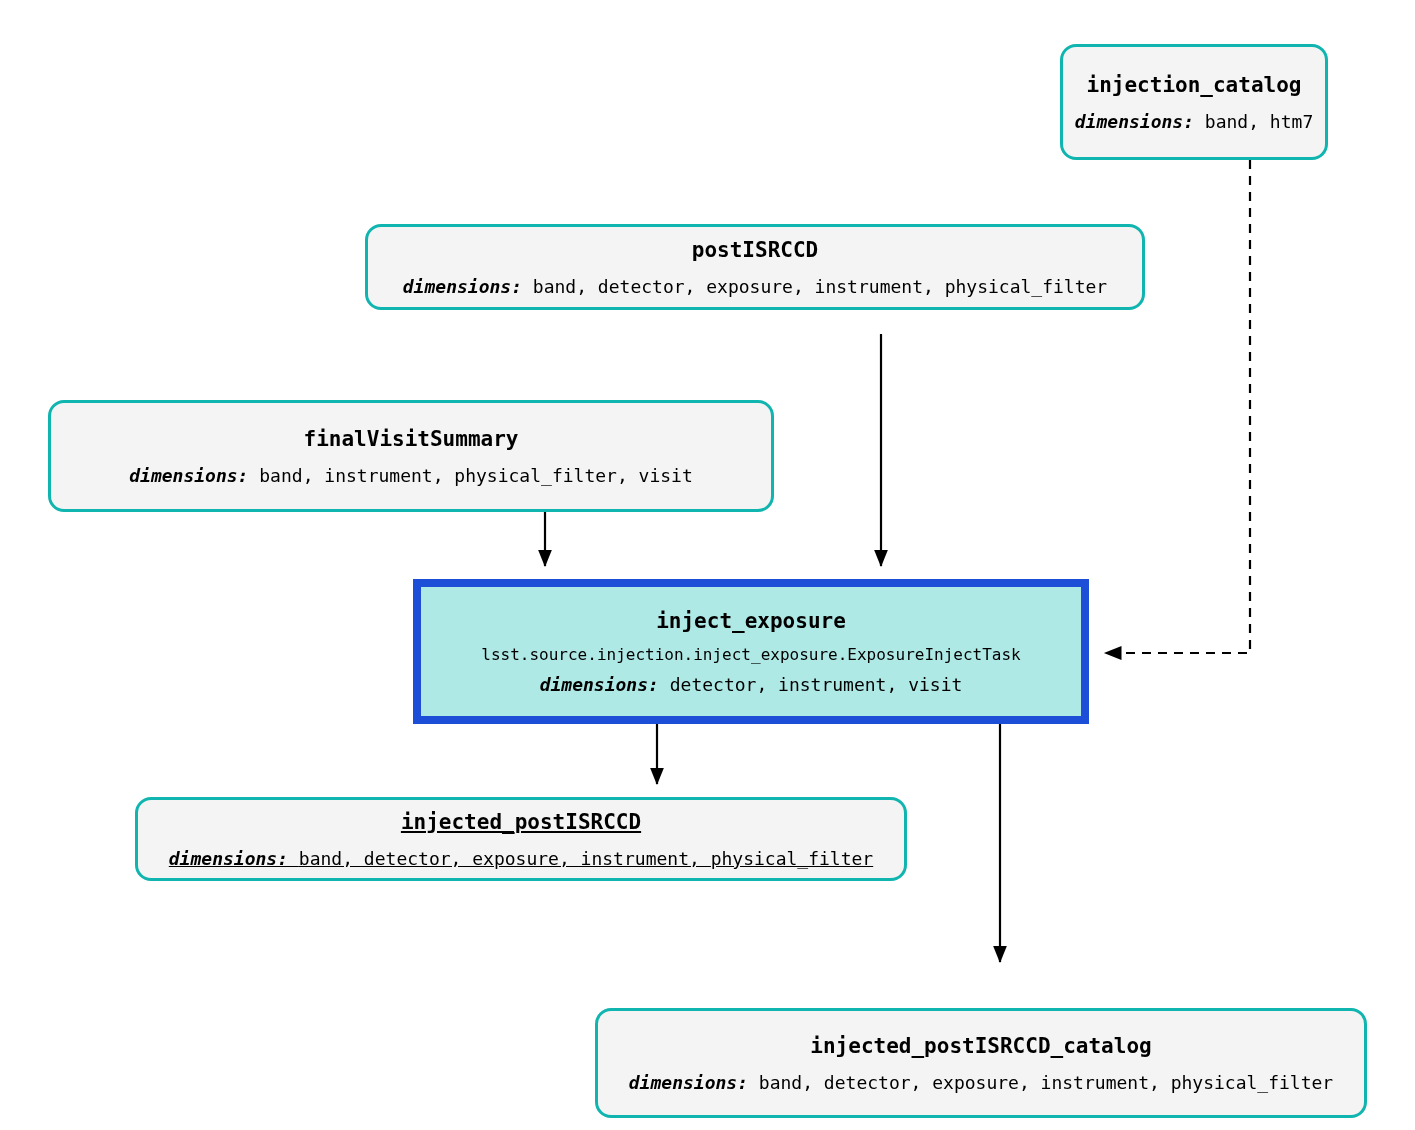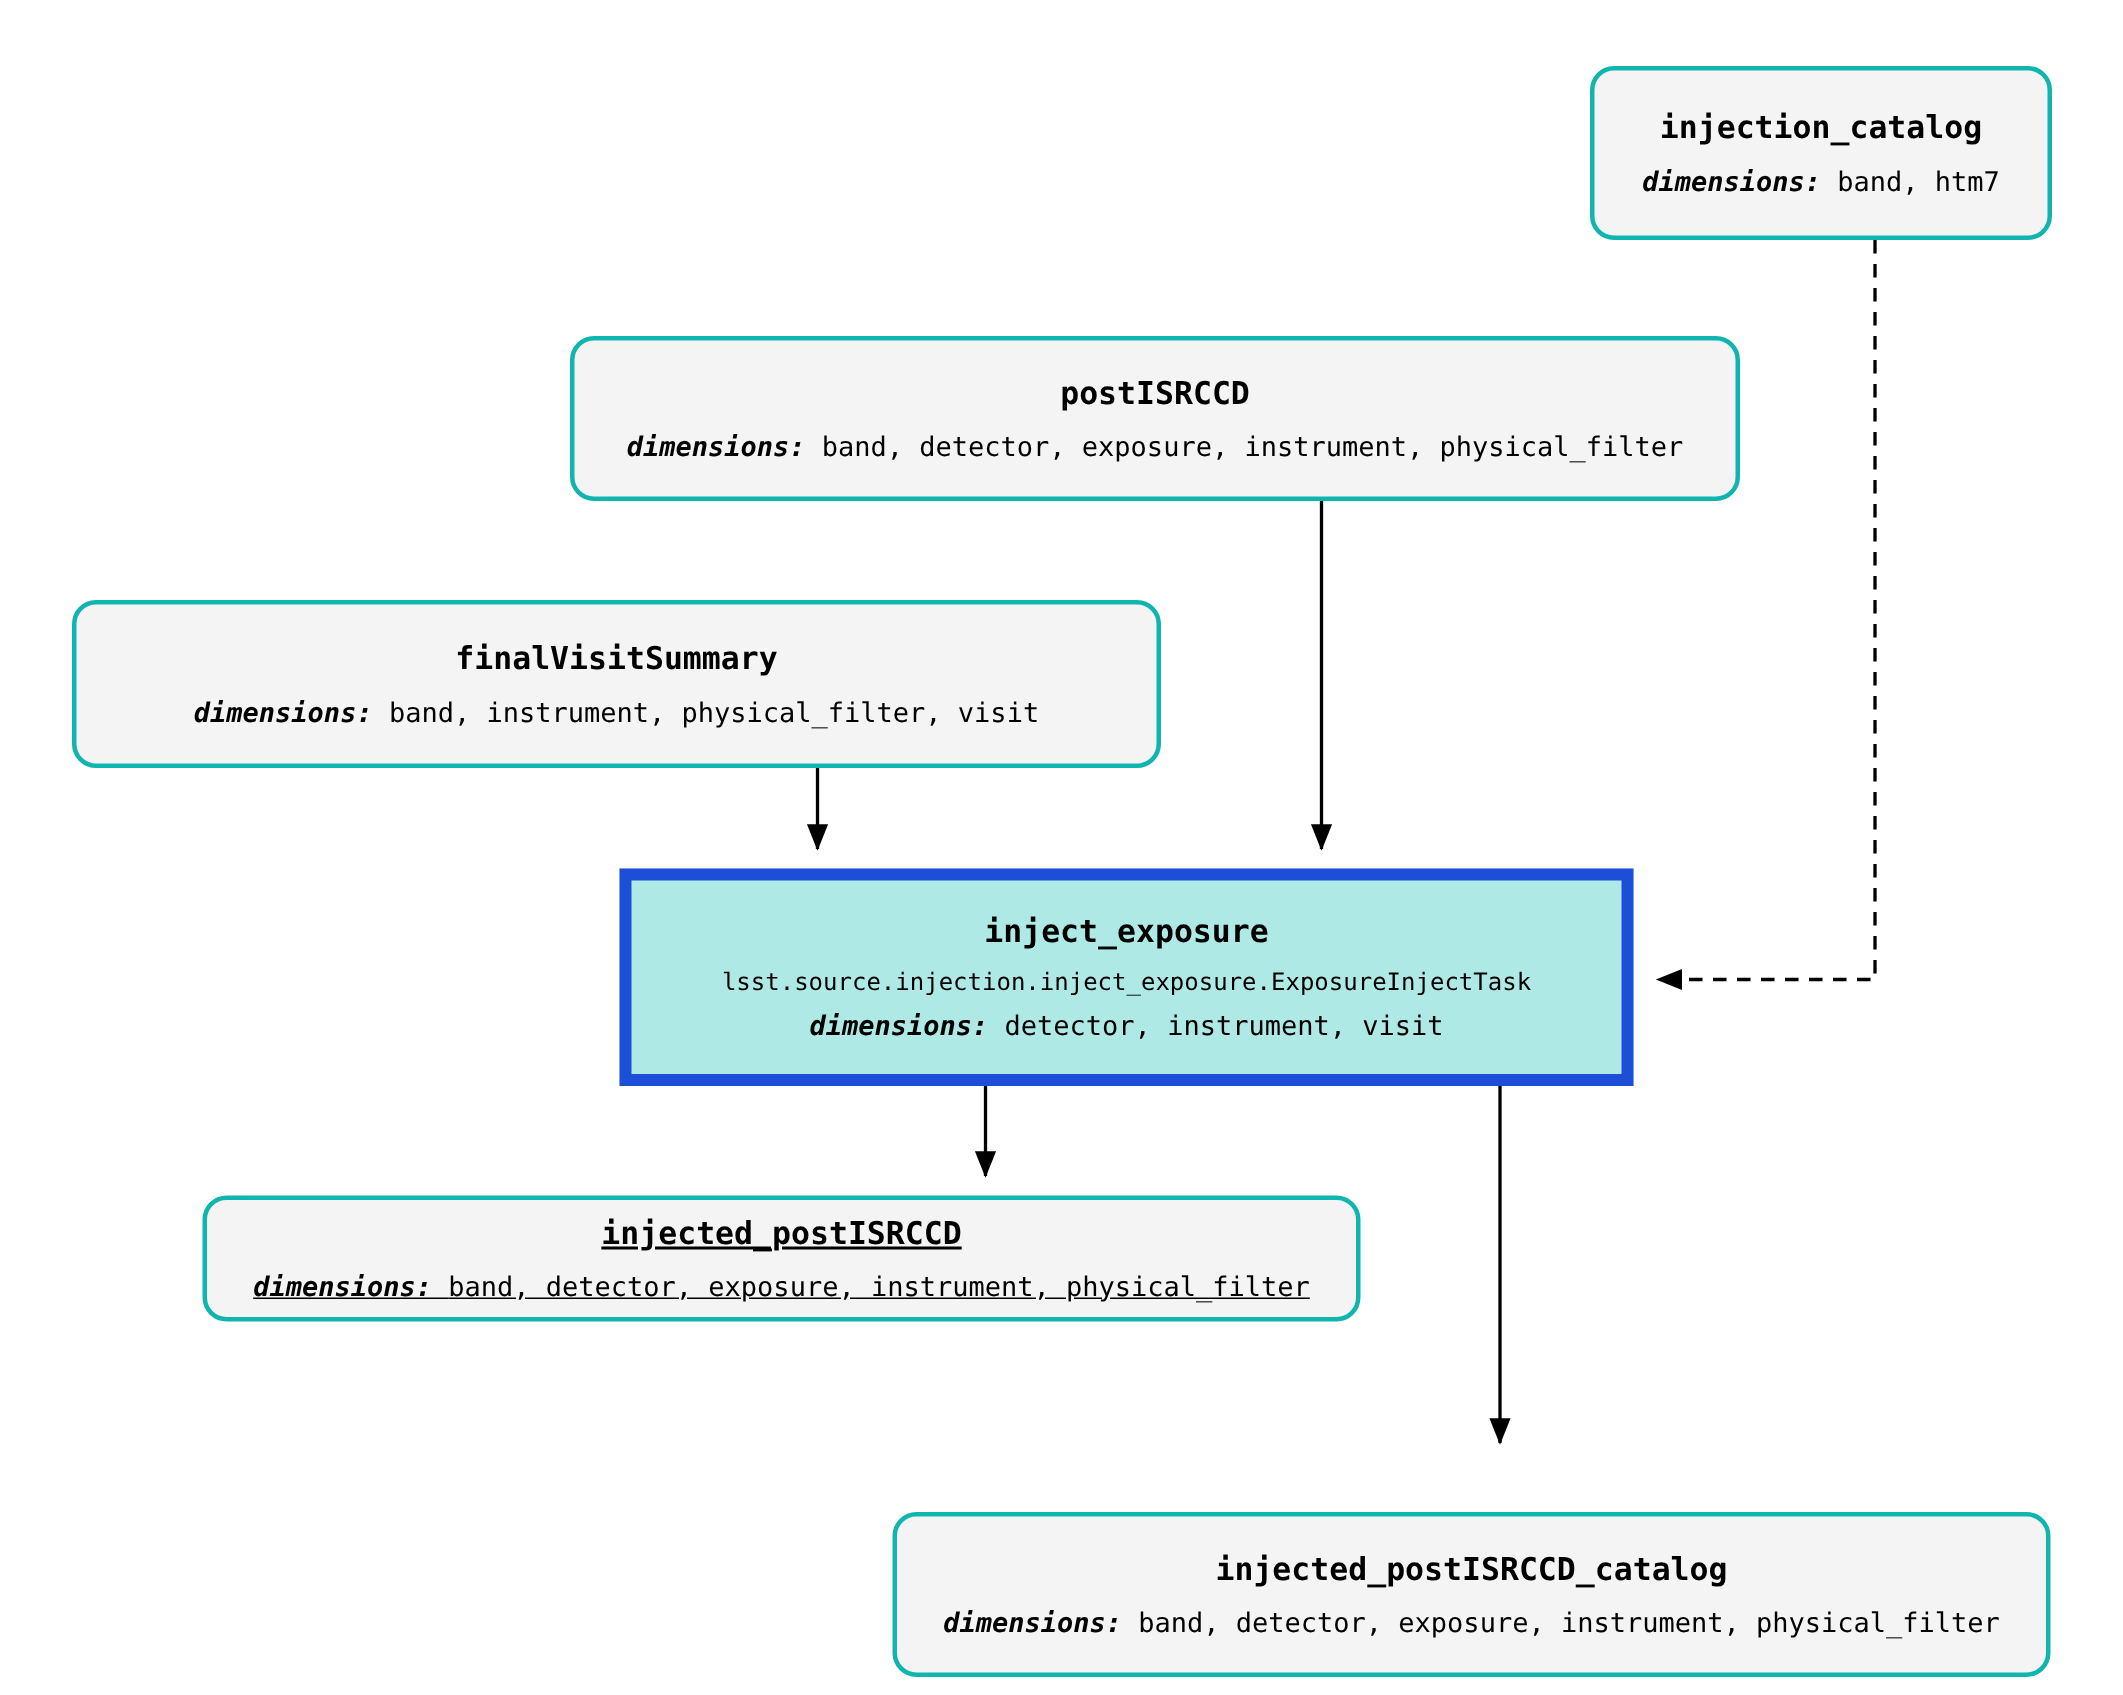--- a/index.html
+++ b/index.html
@@ -97,29 +97,29 @@
 
     <g>
       <path d="M657,724 L657,784" stroke="#000000" stroke-width="2.2" fill="none" marker-end="url(#arrow)"></path>
     </g>
 
     <g>
       <path d="M1000,724 L1000,962" stroke="#000000" stroke-width="2.2" fill="none" marker-end="url(#arrow)"></path>
     </g>
   </svg>
 
-  <div class="node dataset" style="left:1060px; top:44px; width:308px; height:116px;">
+  <div class="node dataset" style="left:1060px; top:44px; width:268px; height:116px;">
     <div class="node-title">injection_catalog</div>
     <div class="node-sub">
       <span class="dimlabel">dimensions:</span>
       <span>band, htm7</span>
     </div>
   </div>
 
-  <div class="node dataset" style="left:380px; top:224px; width:780px; height:110px;">
+  <div class="node dataset" style="left:365px; top:224px; width:780px; height:86px;">
     <div class="node-title">postISRCCD</div>
     <div class="node-sub">
       <span class="dimlabel">dimensions:</span>
       <span>band, detector, exposure, instrument, physical_filter</span>
     </div>
   </div>
 
   <div class="node dataset" style="left:48px; top:400px; width:726px; height:112px;">
     <div class="node-title">finalVisitSummary</div>
     <div class="node-sub">

